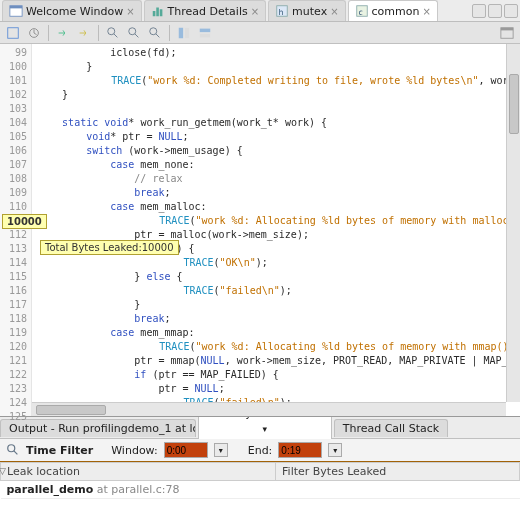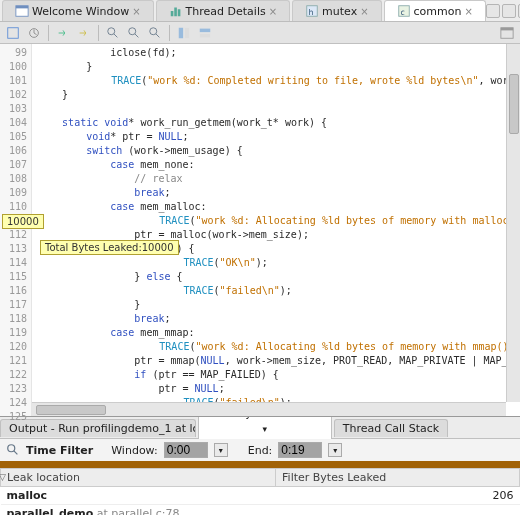--- a/index.html
+++ b/index.html
@@ -8,21 +8,21 @@
     font-size: 11px;
     background: #ececec;
     width: 520px; height: 515px; overflow: hidden;
     color: #222;
   }
   
   .topbar { height: 22px; display: flex; align-items: center; background: #ececec; border-bottom: 1px solid #bdbdbd; padding: 0 2px; }
   .tabs { display: flex; height: 100%; gap: 2px; flex: 0 0 auto; }
   .tab {
     display: flex; align-items: center; gap: 3px;
-    padding: 0 12px;
+    padding: 0 6px;
     border: 1px solid #c9c9c9; border-bottom: none;
     border-radius: 3px 3px 0 0;
     background: #dcdcdc;
     font-size: 11px;
     cursor: pointer;
   }
   .tab.active { background: #fff; }
   .tab .x { font-size: 10px; color: #888; }
   .tab-icon { width: 14px; height: 14px; display: inline-block; }
   .topbar .spacer { flex: 1; }
@@ -70,24 +70,24 @@
   .bot-tab {
     padding: 2px 8px; border: 1px solid #c0c0c0; border-bottom: none; border-radius: 3px 3px 0 0;
     background: #dcdcdc; margin-right: 2px; font-size: 11px; cursor:pointer;
     display:flex; align-items:center; gap:4px;
   }
   .bot-tab.active { background: #fff; flex-direction: column; }
   .bot-tab.long { max-width: 196px; overflow: hidden; text-overflow: ellipsis; white-space: nowrap; }
   .bot-tabs .spacer { flex:1; }
   .bot-tab .x { color:#888; font-size:10px; }
 
-  .filter-row { display:flex; align-items:center; gap:6px; padding:3px 6px; background:#f3f3f3; border-bottom:7px solid #a16207; }
+  .filter-row { display:flex; align-items:center; gap:6px; padding:3px 6px; background:#f3f3f3; border-bottom:1px solid #a16207; }
   .filter-row strong { font-size:11px; }
   .search-ic { width:14px; height:14px; }
-  .mini-in { width:44px; height:16px; border:1px solid #aaa; background:#a3a3a3; font-size:12px; padding:0 2px; }
+  .mini-in { width:44px; height:16px; border:1px solid #aaa; background:#c2410c; font-size:10px; padding:0 2px; }
   .mini-btn { width:14px; height:14px; border:1px solid #aaa; background:#eaeaea; display:flex;align-items:center;justify-content:center;font-size:8px;}
 
   .leak-table { flex:1; overflow:auto; background:#fff; }
   table { width:100%; border-collapse: collapse; font-size: 11px; }
   th { text-align:left; background:#ededed; border:1px solid #ccc; padding:2px 6px; font-weight: normal; color:#444; position:relative;}
   th .tri { position:absolute; left:-2px; top:3px; font-size:9px; color:#666;}
   td { padding:2px 6px; border-bottom:1px solid #eee; }
   td.num { text-align:right; }
   .dim { color:#888; }
   .strong { font-weight:bold; }
@@ -254,21 +254,21 @@
                 <span class="kw">break</span>;
             <span class="kw">case</span> mem_mmap:
                 <span class="tc">TRACE</span>(<span class="str">"work %d: Allocating %ld bytes of memory with mmap()... "</span>, work-&gt;
                 ptr = mmap(<span class="kw">NULL</span>, work-&gt;mem_size, PROT_READ, MAP_PRIVATE | MAP_ANONYMOUS
                 <span class="kw">if</span> (ptr == MAP_FAILED) {
                     ptr = <span class="kw">NULL</span>;
                     <span class="tc">TRACE</span>(<span class="str">"failed\n"</span>);
                 } <span class="kw">else</span> {
 </div>
 
-  <div class="badge-leak" id="badge1" style="font-weight: normal; left: 2px; top: 170px;">10000</div>
+  <div class="badge-leak" id="badge1" style="font-weight: bold; left: 2px; top: 170px;">10000</div>
   <div class="badge-leak" id="badge2" style="left: 40px; top: 196px;">Total Bytes Leaked:10000</div>
 
   <div class="code-scroll-y">
       <div class="thumb"></div>
     </div>
   <div class="code-scroll-x">
       <div class="thumb"></div>
     </div>
 </div>
 
@@ -312,23 +312,19 @@
           <span class="tri">▽</span>
           <span>Leak location</span>
         </th>
         <th>
           <span>Filter Bytes Leaked</span>
         </th>
       </tr>
         </thead>
       <tbody id="leak-body">
           <tr>
-            <td><span class="strong">malloc</span></td>
-            <td class="num">206</td>
-          </tr>
-          <tr>
             <td><span class="strong">parallel_demo</span> <span class="dim">at parallel.c:78</span></td>
             <td class="num"></td>
           </tr>
         </tbody>
     </table>
   </div>
 </div>
 
 </body></html>

